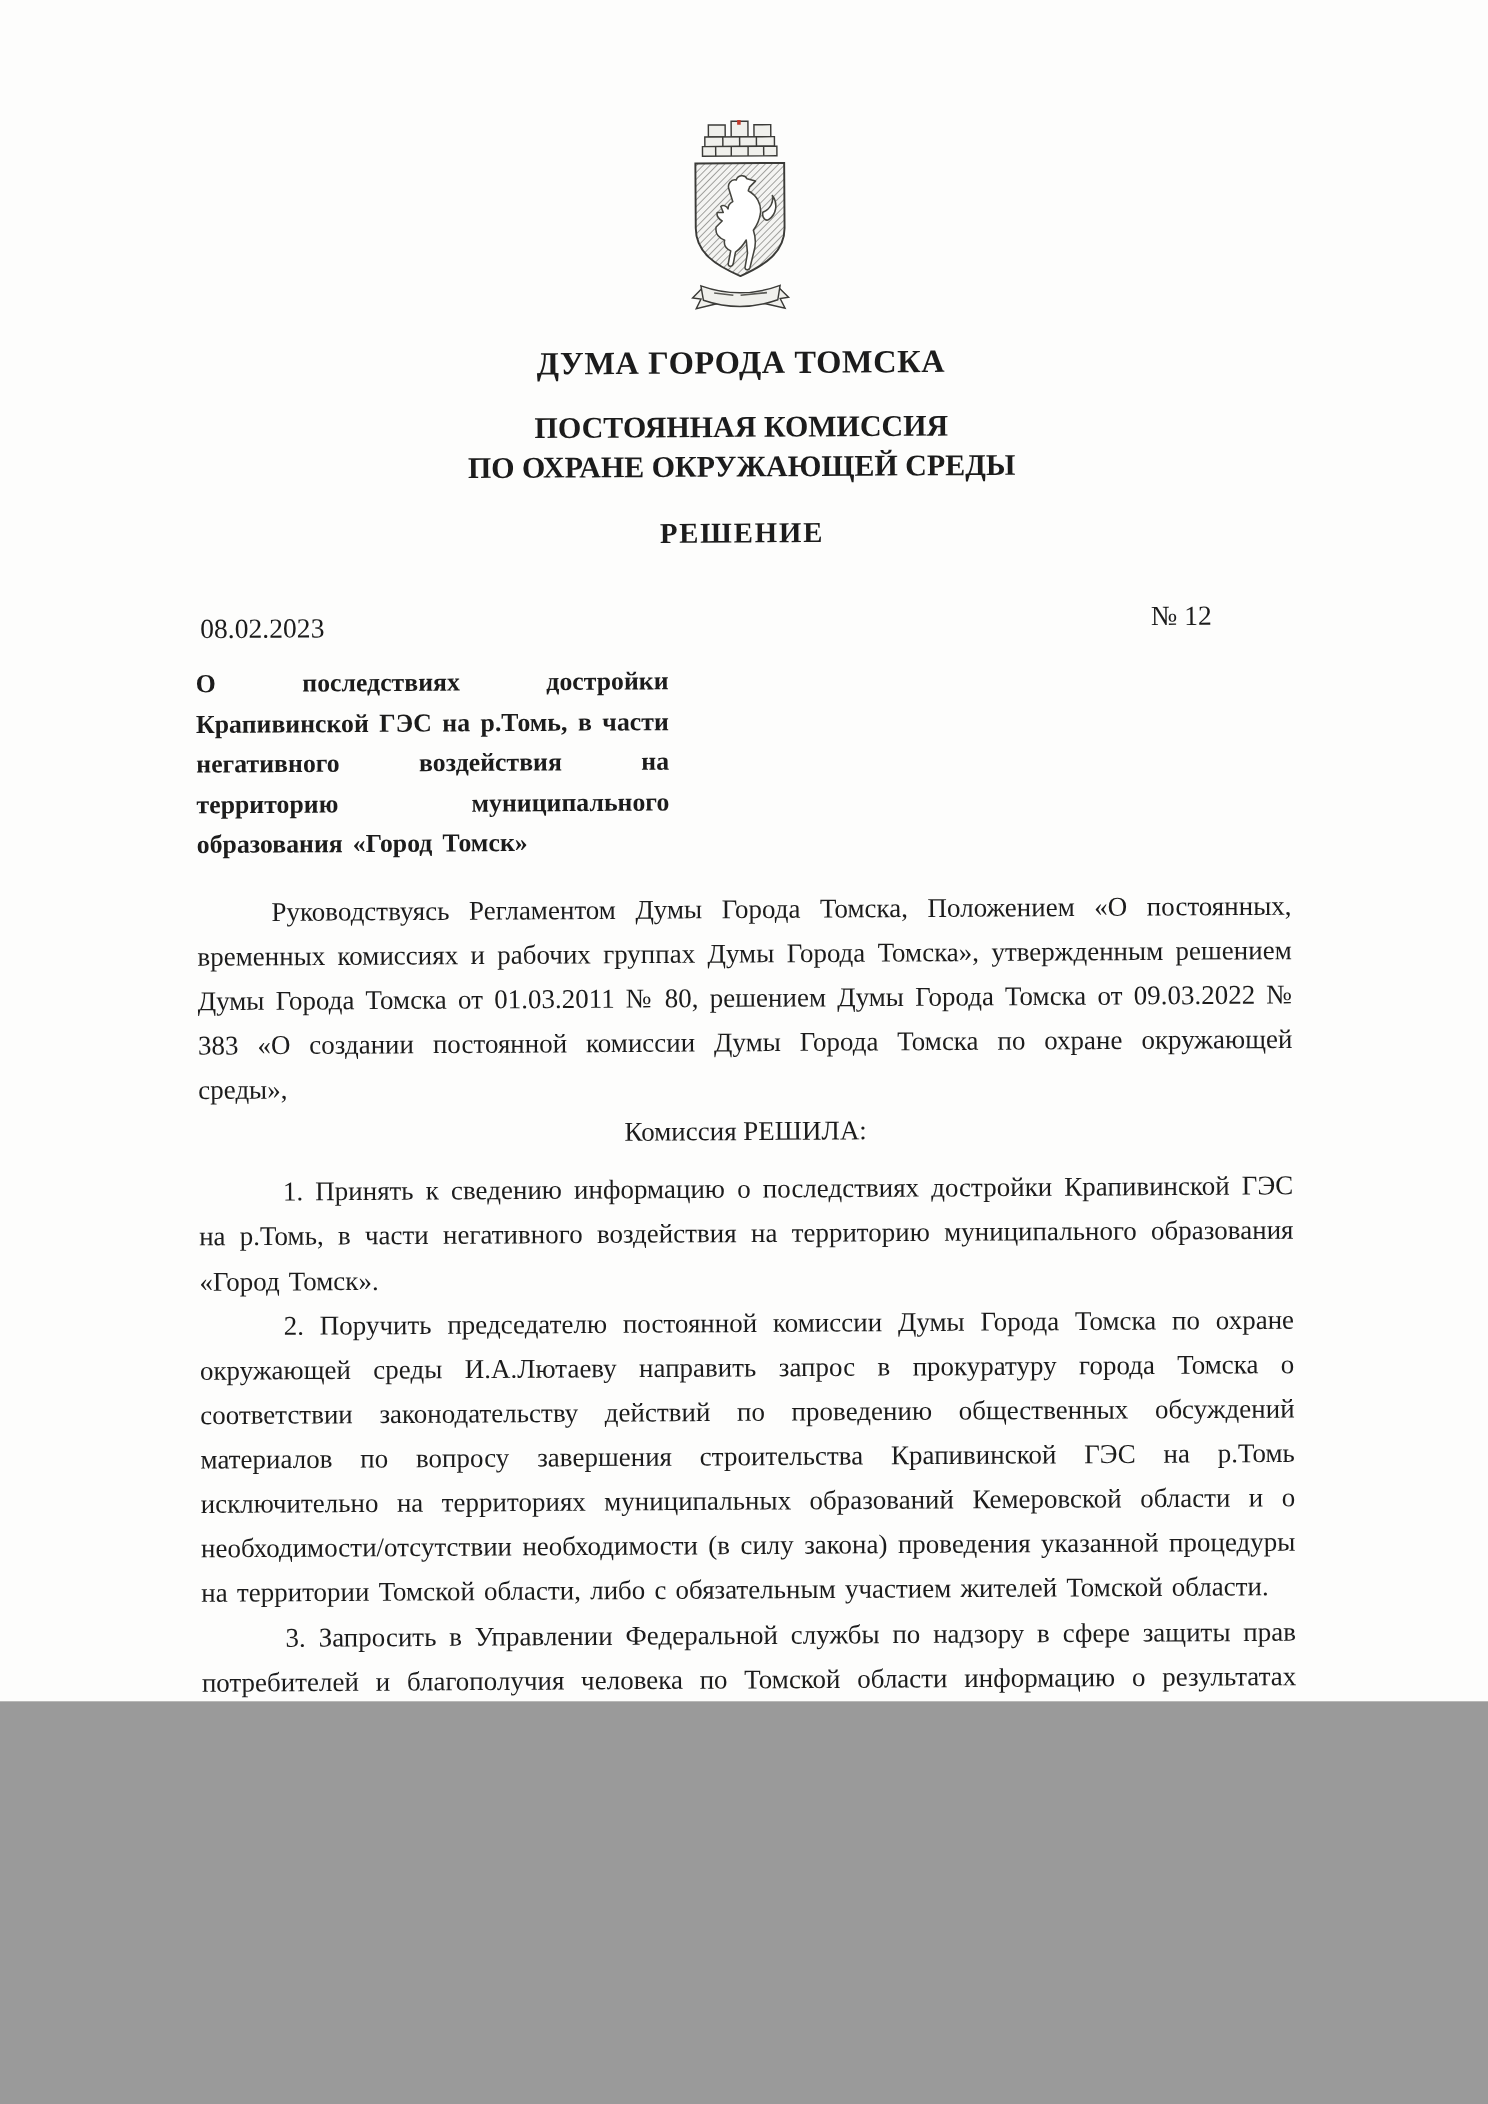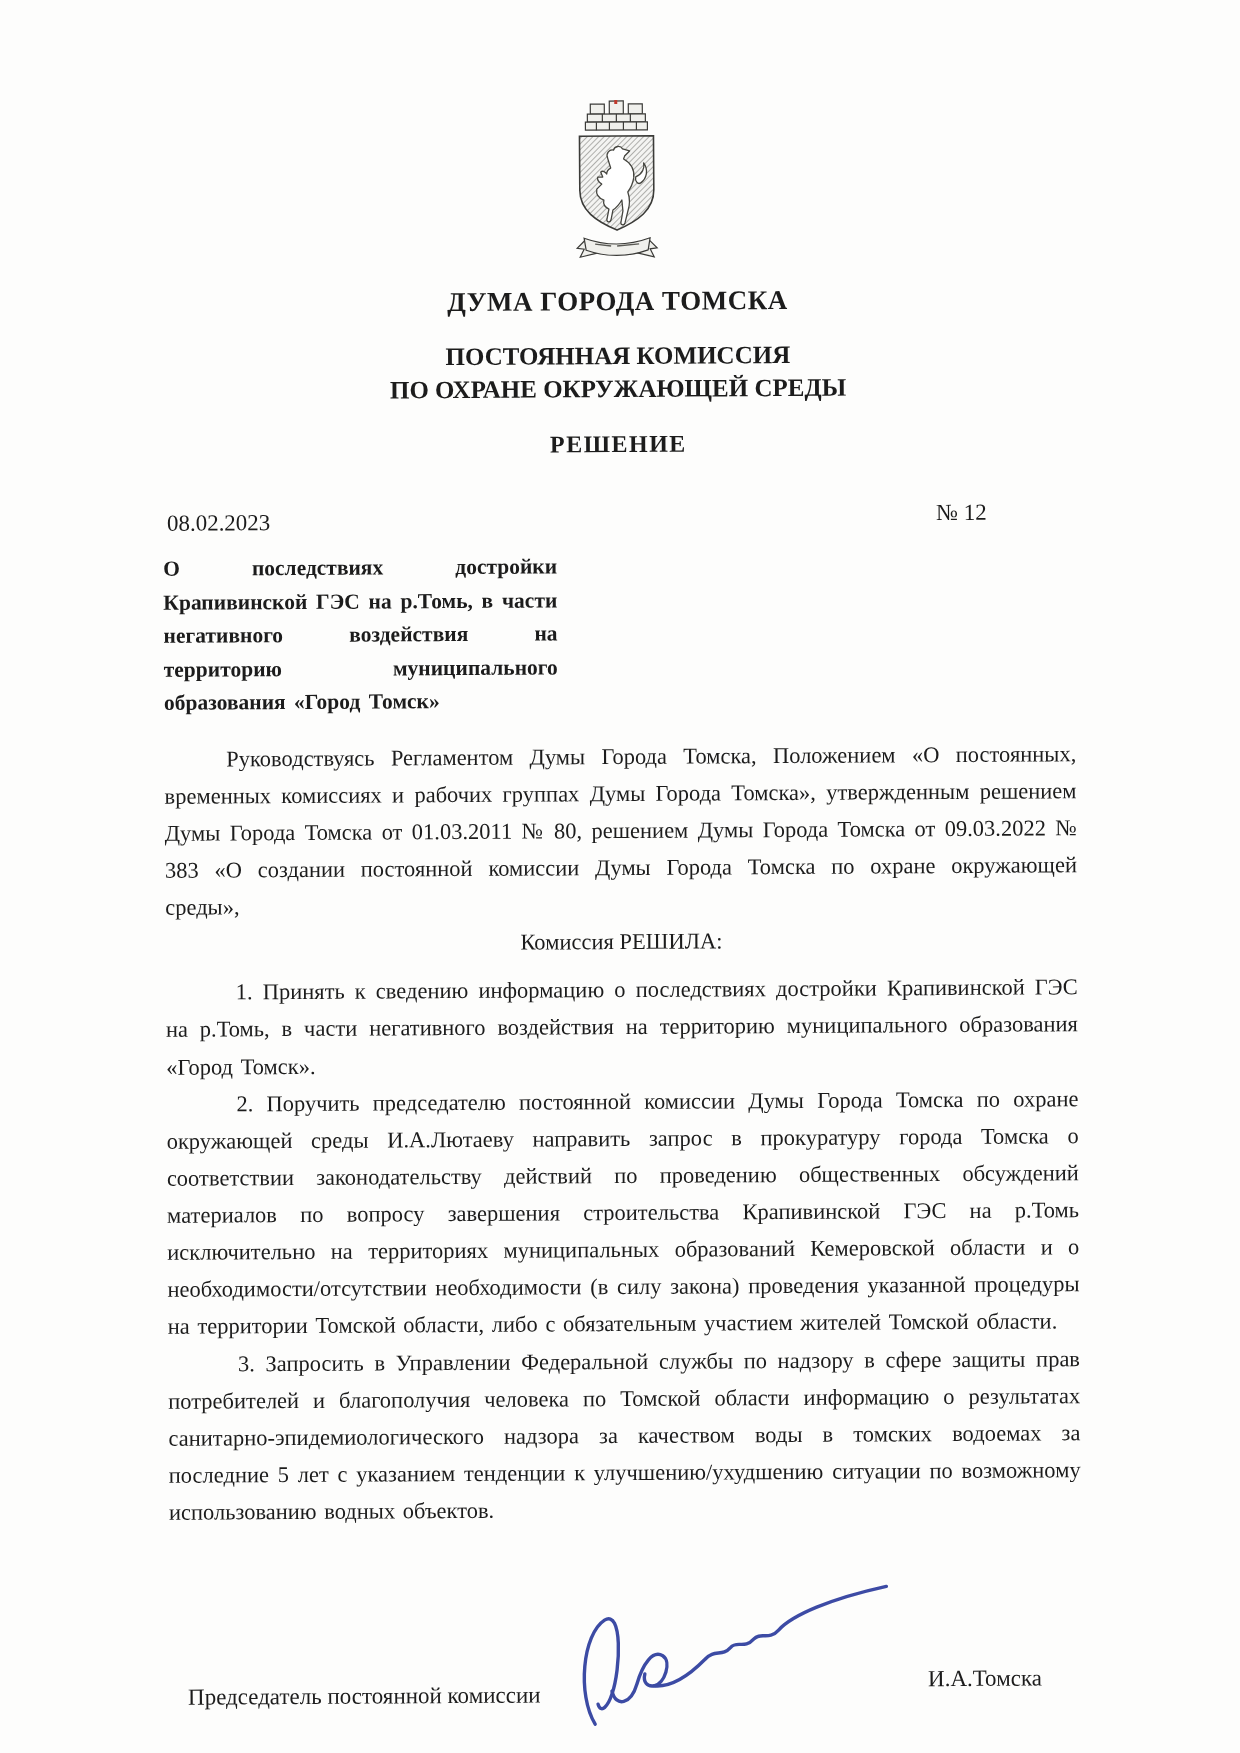--- a/index.html
+++ b/index.html
@@ -1,31 +1,31 @@
 <!DOCTYPE html>
 <html><head>
 <meta charset="utf-8">
 <style>
   html,body { margin:0; padding:0; background:#9a9a9a; }
   .page {
-    width:1240px; height:1753px; margin:0 auto; background:#fdfdfc;
+    width:1240px; height:1418px; margin:0 auto; background:#fdfdfc;
     position:relative; overflow:hidden;
     font-family:"Liberation Serif", serif; color:#1c1c1c;
   }
   .content { position:absolute; left:165px; top:0; width:912px; transform:rotate(-0.35deg); }
 
   .emblem { width:100px; margin:100px auto 0 auto; display:block; text-align:center; }
 
   .org-name { text-align:center; font-weight:bold; font-size:27px; letter-spacing:0.5px; margin-top:14px; }
   .commission { text-align:center; font-weight:bold; font-size:25px; line-height:1.32; margin-top:22px; }
   .doc-type { text-align:center; font-weight:bold; font-size:24px; letter-spacing:1.5px; margin-top:26px; }
 
   .meta-row { margin-top:44px; display:flex; justify-content:space-between; font-size:23px; }
   .meta-date { margin-left:4px; transform:translateY(6px); }
-  .meta-num  { margin-right:88px; }
+  .meta-num  { margin-right:65px; }
 
   .subject {
     width:394px; margin-top:22px; font-weight:bold; font-size:21.5px;
     line-height:1.56; text-align:justify; text-align-last:left; word-spacing:3px;
   }
 
   .body-text { font-size:22.5px; line-height:1.65; text-align:justify; word-spacing:2px; }
   .preamble { margin:20px 0 0 0; text-indent:62px; }
   .resolved-heading { text-align:center; font-size:22.5px; margin-top:6px; }
   .item { margin:0; text-indent:70px; }

